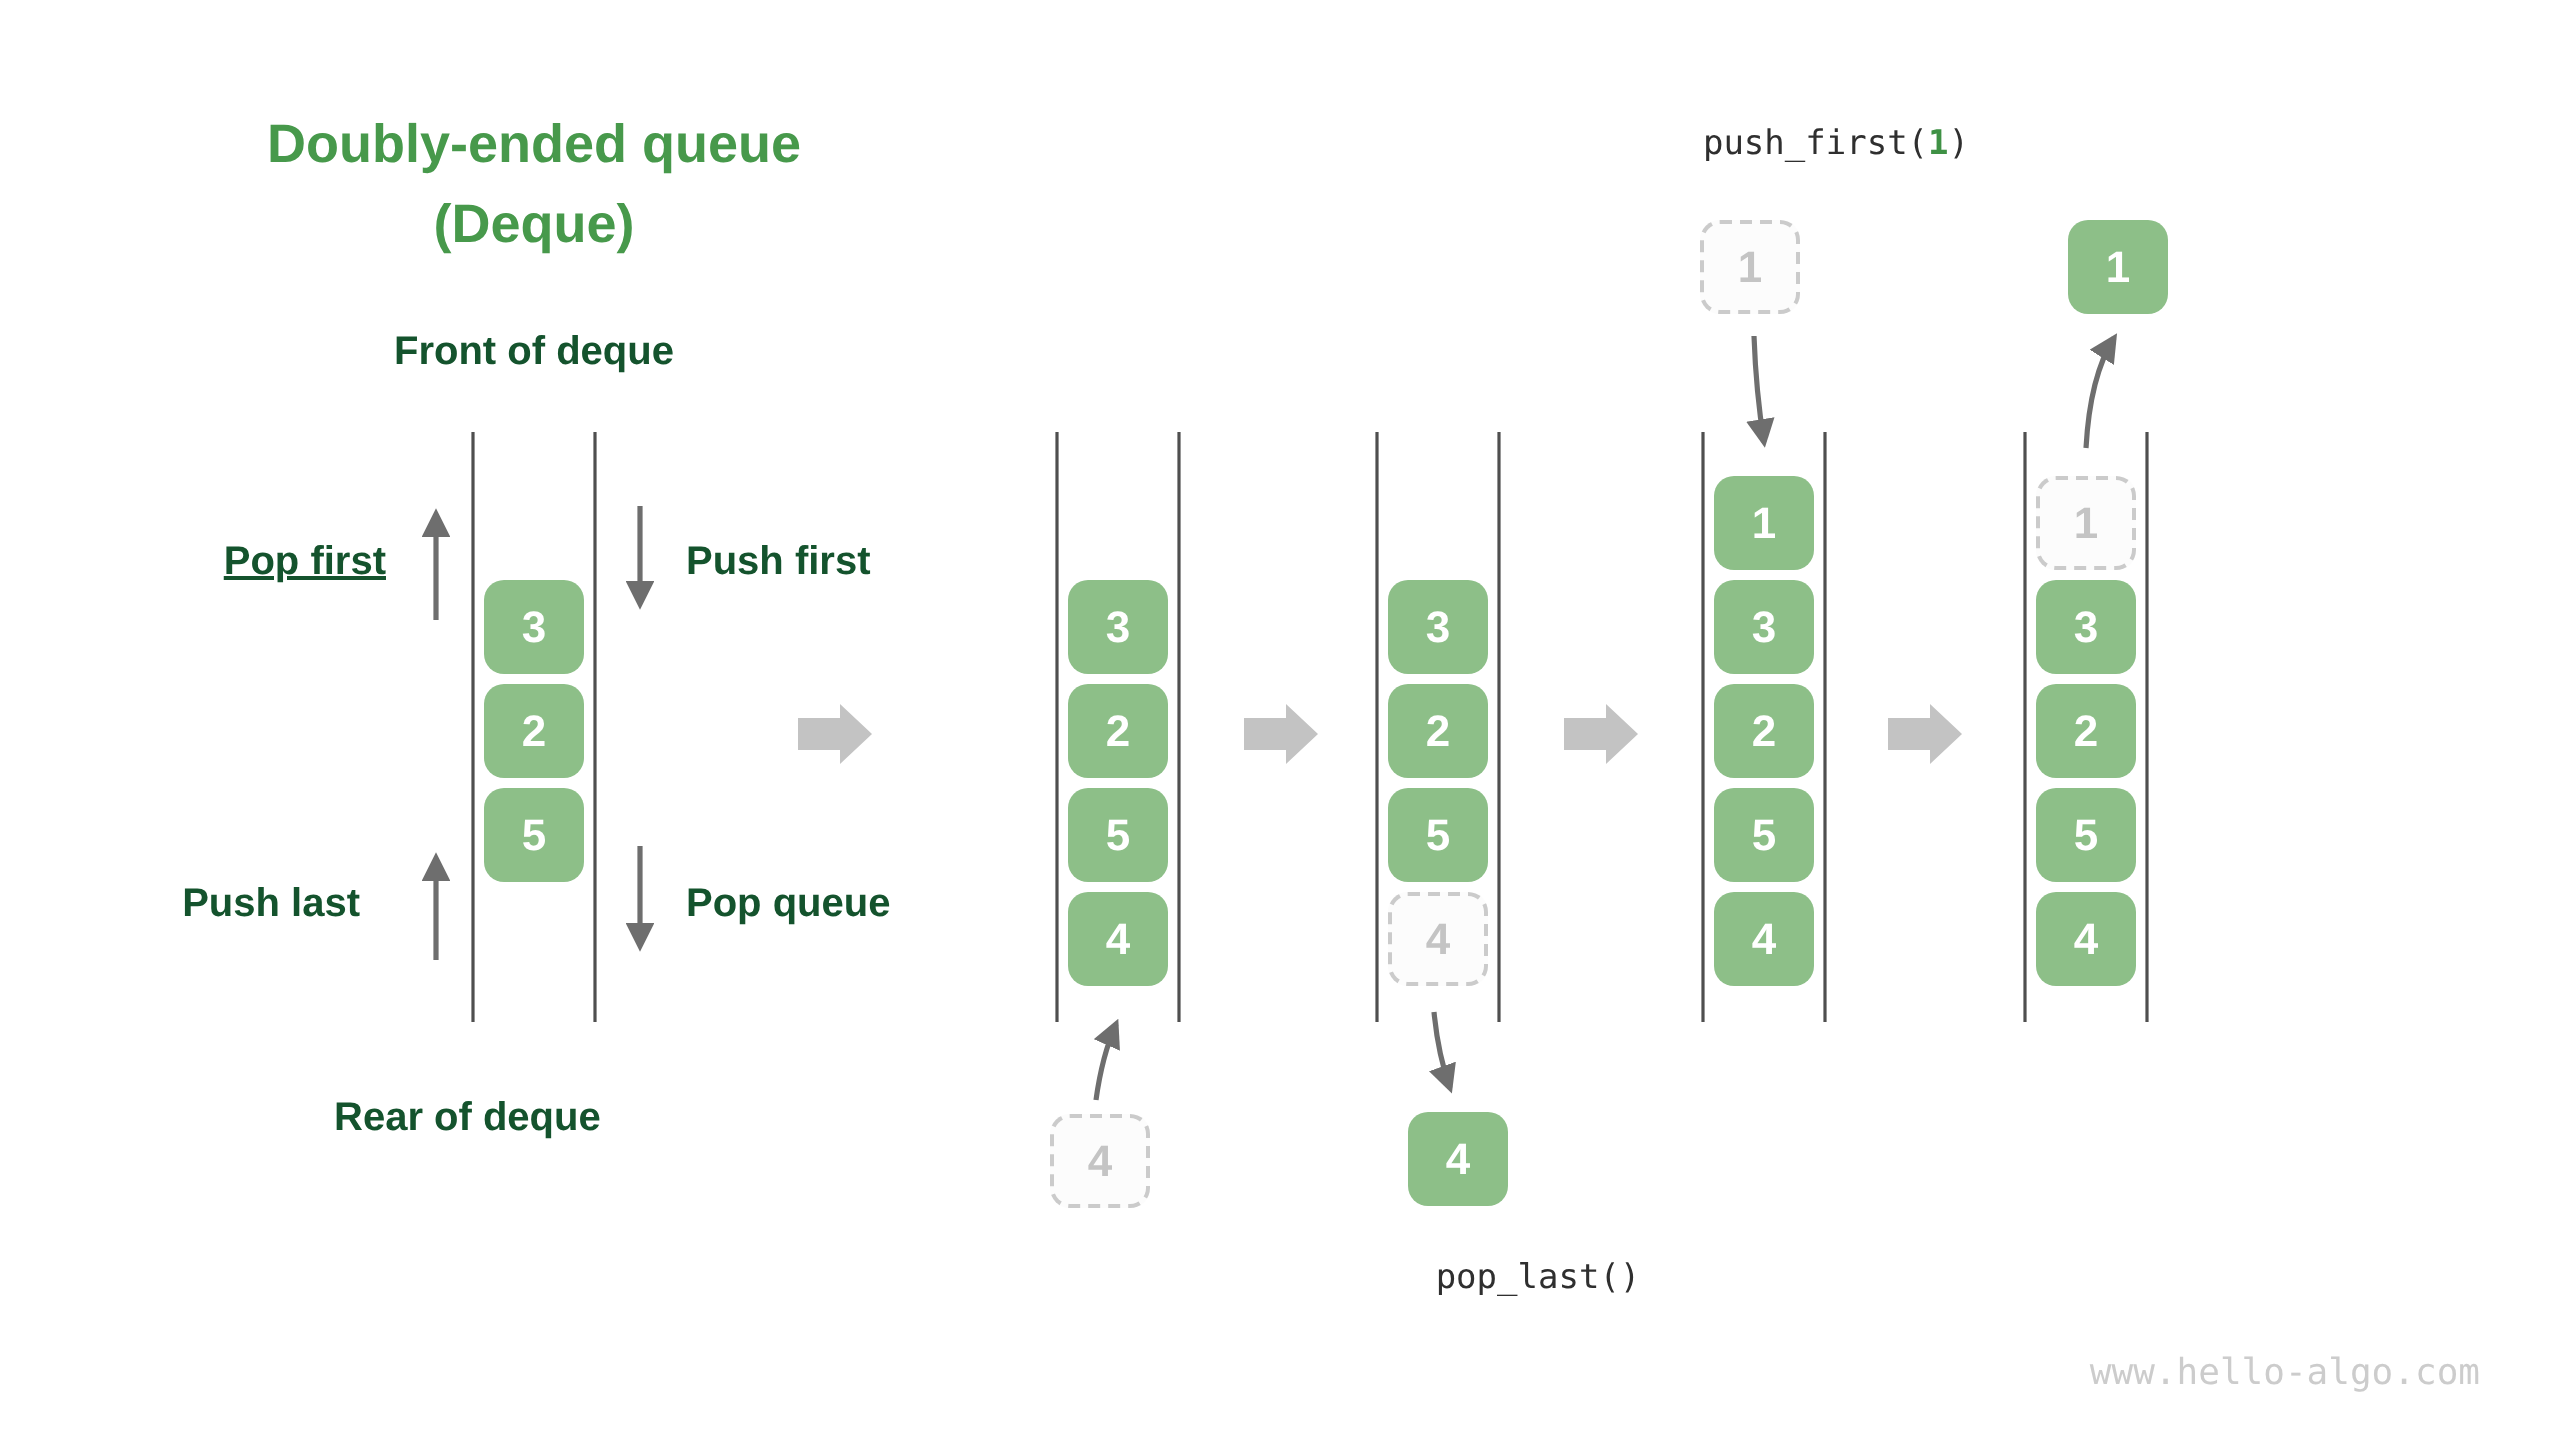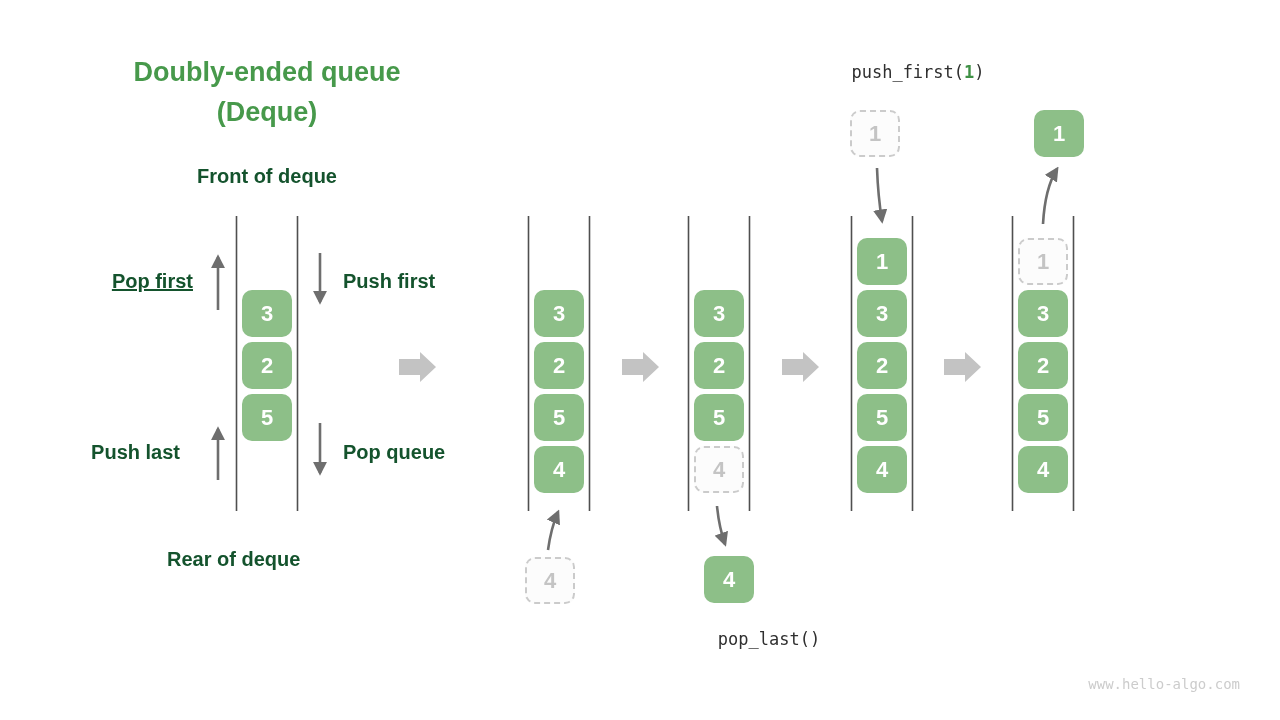--- a/index.html
+++ b/index.html
@@ -61,21 +61,21 @@
   }
   .qbox.ghost {
     background: #fcfcfc;
     border: 2px dashed #cbcbcb;
     color: #c4c4c4;
   }
 
   .watermark {
     right: 40px; top: 676px;
     font-family: "DejaVu Sans Mono", monospace;
-    font-size: 14px;
+    font-size: 18px;
     color: #cccccc;
   }
 </style>
 </head>
 <body>
 
 <div id="canvas">
 
   <svg id="overlay" width="1280" height="720">
     <defs>

